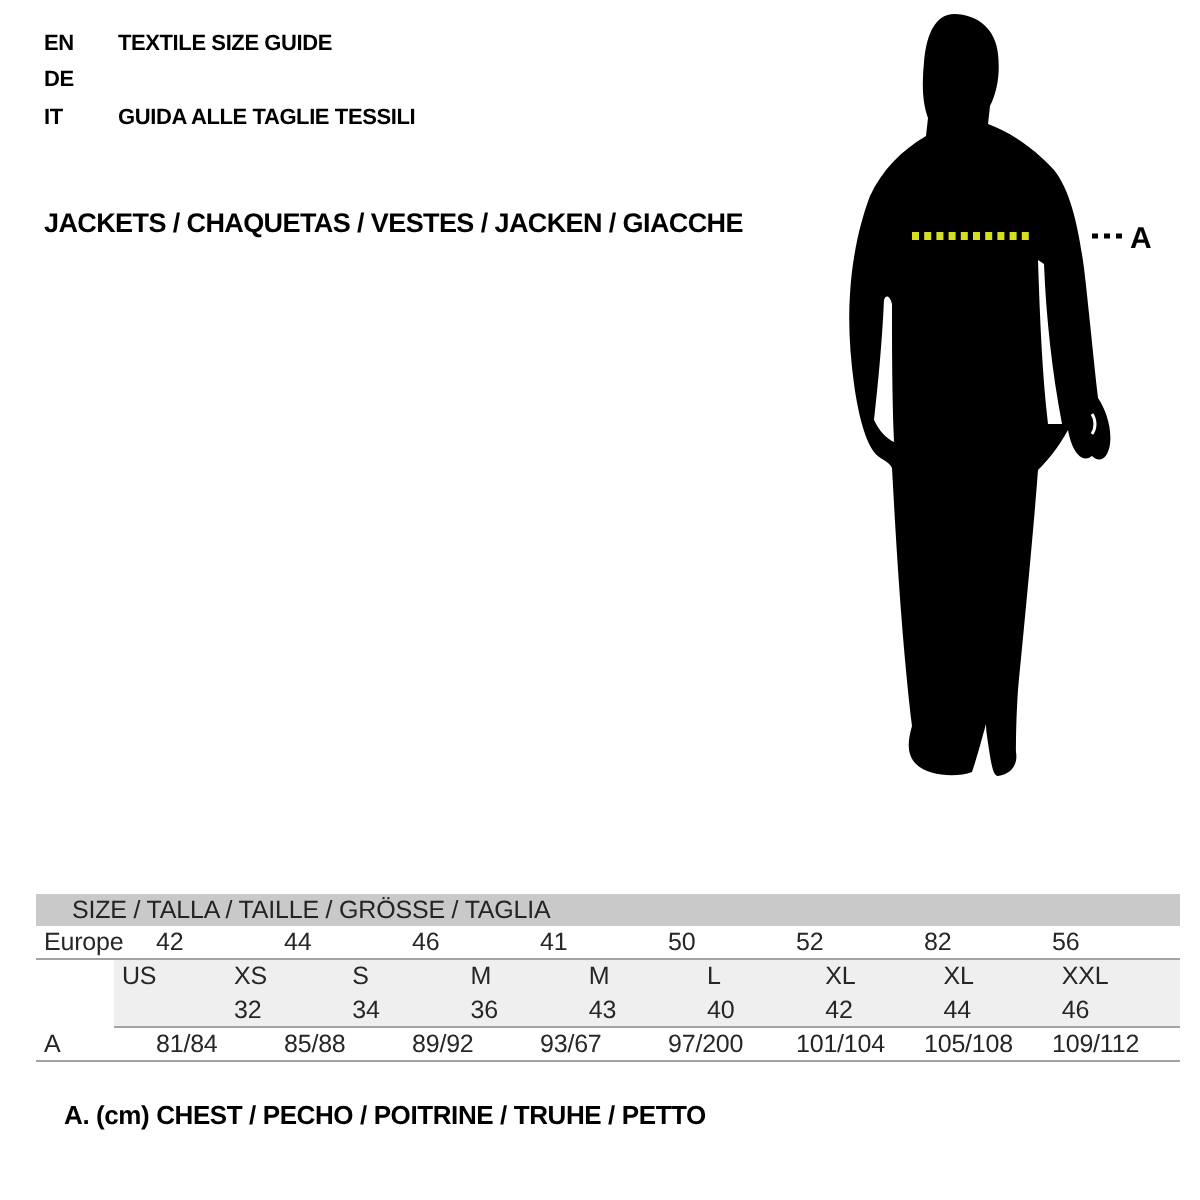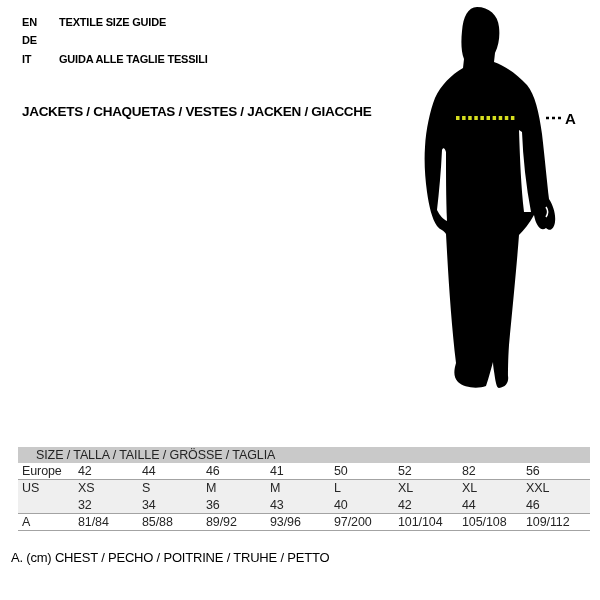--- a/index.html
+++ b/index.html
@@ -15,26 +15,26 @@
   .products { position:absolute; top:102px; left:22px; font-weight:bold; font-size:13.5px; letter-spacing:-0.3px; }
   .products .pline { line-height:19.5px; white-space:nowrap; }
   
   .fig { position:absolute; left:0; top:0; }
   
   .section-man { position:absolute; top:418px; left:20px; font-weight:bold; font-size:13px; letter-spacing:-0.2px; }
   
   .size-table { position:absolute; top:447px; left:18px; width:572px; font-size:12.5px; color:#262626; letter-spacing:-0.1px; }
   .thead { background:#c9c9c9; height:16px; line-height:16px; padding-left:18px; color:#242424; }
   .trow { display:flex; height:17px; line-height:16px; box-sizing:border-box; }
-  .trow.band { background:#efefef; }
+  .trow.band { background:#efefef;margin-left:39px; }
   .trow.sep { border-bottom:1px solid #a3a3a3; }
   .tlabel { width:56px; padding-left:4px; }
   .tcell { flex:1; text-align:left; }
   
-  .footer-note { position:absolute; top:550px; left:11px; font-weight:normal; font-size:13px; letter-spacing:-0.2px; }
+  .footer-note { position:absolute; top:550px; left:32px; font-weight:bold; font-size:13px; letter-spacing:-0.2px; }
 </style>
 </head>
 <body>
 
 <div class="page">
 
   <div class="lang-block">
     <div class="lang-row">
       <span class="lang-code">EN</span>
       <span class="lang-label">TEXTILE SIZE GUIDE</span>
@@ -148,21 +148,21 @@
       <div class="tcell">42</div>
       <div class="tcell">44</div>
       <div class="tcell">46</div>
     </div>
 
     <div class="trow sep">
       <div class="tlabel">A</div>
       <div class="tcell">81/84</div>
       <div class="tcell">85/88</div>
       <div class="tcell">89/92</div>
-      <div class="tcell">93/96</div>
+      <div class="tcell">93/67</div>
       <div class="tcell">97/200</div>
       <div class="tcell">101/104</div>
       <div class="tcell">105/108</div>
       <div class="tcell">109/112</div>
     </div>
   </div>
 
   <div class="footer-note">A. (cm) CHEST / PECHO / POITRINE / TRUHE / PETTO</div>
 
 </div>

